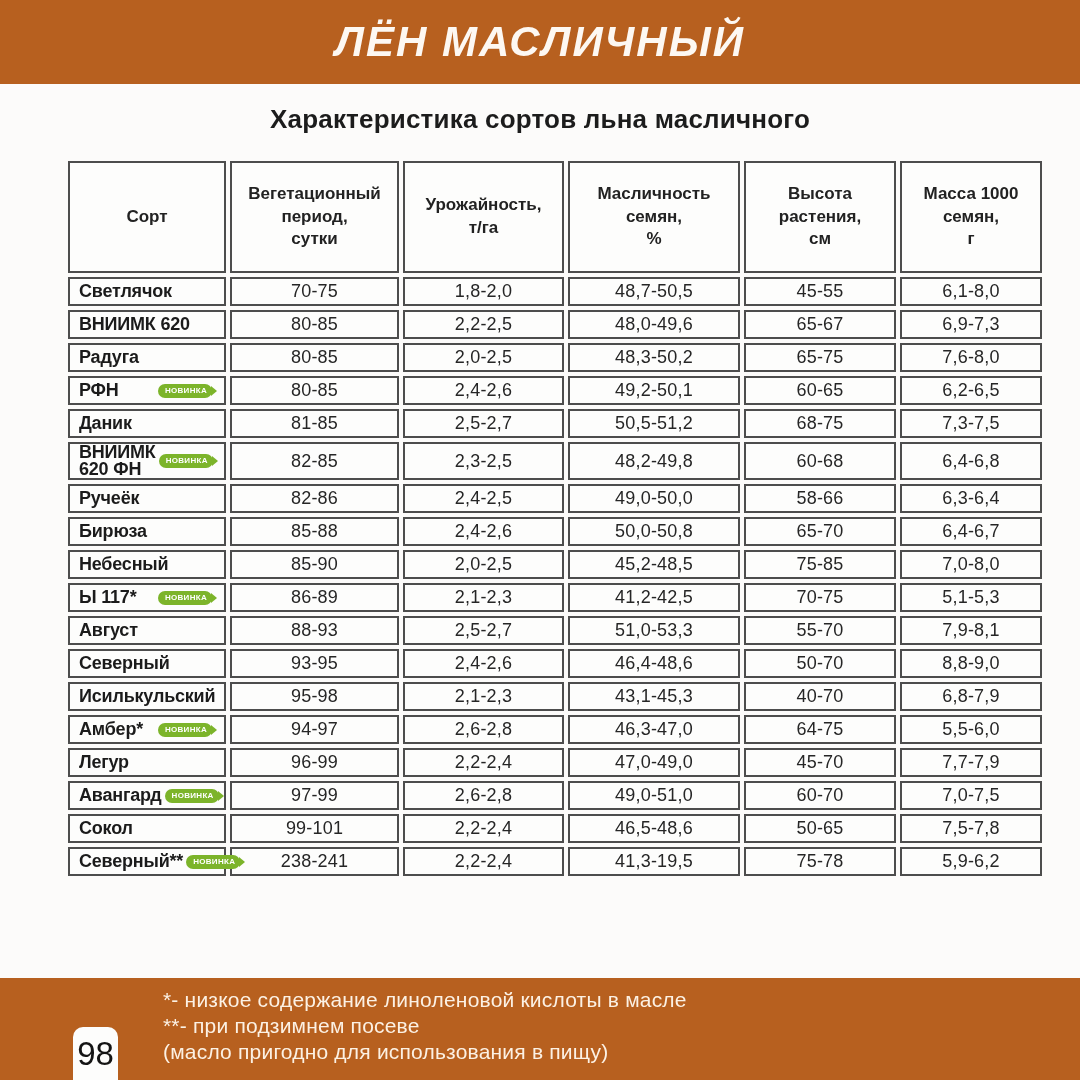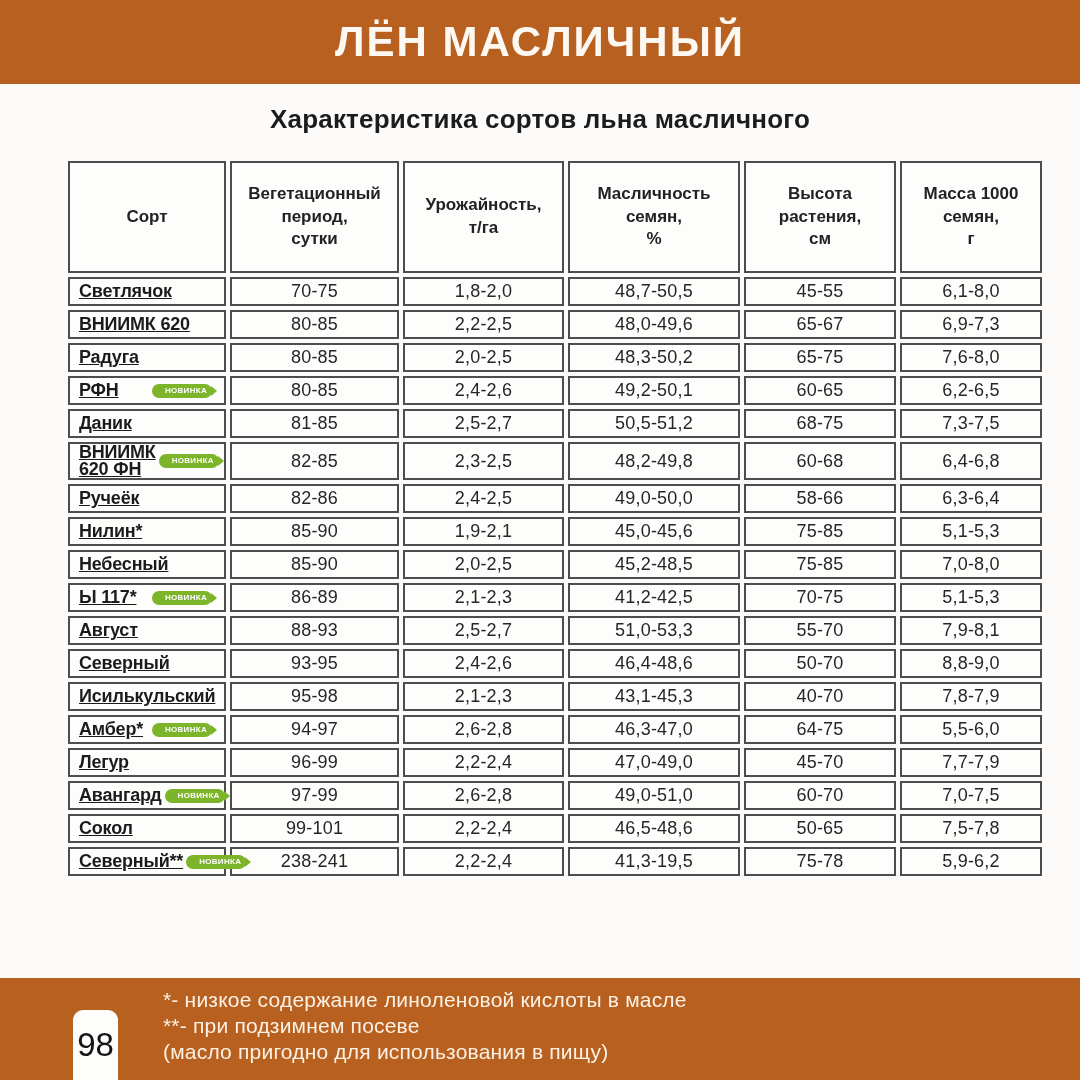--- a/index.html
+++ b/index.html
@@ -3,21 +3,21 @@
 <meta charset="utf-8">
 <style>
   * { box-sizing: border-box; margin: 0; padding: 0; }
   html, body { width: 1080px; height: 1080px; overflow: hidden; }
   body { font-family: "Liberation Sans", sans-serif; background: #fcfbfa; }
   .page { position: relative; width: 1080px; height: 1080px; background: #fcfbfa; }
 
   
   .banner {
     height: 84px; background: #b7601f;
-    display: flex; align-items: center; justify-content: center;
+    display: flex; align-items: center; justify-content: center; font-style: italic;
   }
   .banner-title {
     color: #fdf8f2; font-size: 42px; font-weight: bold; letter-spacing: 2px;
   }
 
   
   .table-title {
     text-align: center; font-size: 26px; font-weight: bold; color: #1c1c1c;
     margin-top: 20px; letter-spacing: 0.2px;
   }
@@ -37,44 +37,44 @@
     white-space: pre-line; padding: 0 6px; color: #222;
   }
   td { height: 29px; font-size: 18px; padding: 0 2px; letter-spacing: 0.2px; }
   td.name-cell { padding: 0; }
   .name-wrap {
     display: flex; align-items: center; justify-content: space-between;
     padding: 0 6px 0 9px; min-height: 25px;
   }
   .vname {
     font-weight: bold; font-size: 18px; line-height: 17px; text-align: left;
-    color: #1b1b1b; letter-spacing: -0.2px; text-decoration: underline;
+    color: #1b1b1b; letter-spacing: -0.2px;
   }
   .badge {
     position: relative; flex-shrink: 0; background: #7cb42a; color: #ffffff;
     font-size: 8px; font-weight: bold; line-height: 10px;
-    padding: 2px 5px 2px 13px; border-radius: 7px; letter-spacing: 0.3px;
+    padding: 2px 5px 2px 7px; border-radius: 7px; letter-spacing: 0.3px;
     margin-left: 3px; margin-right: 6px; white-space: nowrap;
   }
   .badge::after {
     content: ""; position: absolute; right: -5px; top: 50%;
     transform: translateY(-50%);
     border-left: 6px solid #7cb42a;
     border-top: 5px solid transparent; border-bottom: 5px solid transparent;
   }
 
   
   .footer {
     position: absolute; left: 0; bottom: 0; width: 1080px; height: 102px;
     background: #b7601f;
   }
   .notes { margin: 9px 0 0 163px; color: #fcf1e4; }
   .note-line { font-size: 21px; line-height: 26px; letter-spacing: 0.2px; }
   .page-num-box {
-    position: absolute; left: 73px; bottom: 0; width: 45px; height: 70px;
+    position: absolute; left: 73px; bottom: 0; width: 45px; height: 53px;
     background: #fdfdfc; border-radius: 10px 10px 0 0;
     display: flex; align-items: center; justify-content: center;
   }
   .page-num { font-size: 33px; color: #141414; }
 </style>
 </head>
 <body>
 
 <div class="page">
 
@@ -200,29 +200,29 @@
     </td>
   <td>82-86</td>
             <td>2,4-2,5</td>
             <td>49,0-50,0</td>
             <td>58-66</td>
             <td>6,3-6,4</td>
           </tr>
           <tr>
     <td class="name-cell">
       <div class="name-wrap">
-        <span class="vname">Нилин*</span>
-
-      </div>
-    </td>
-  <td>85-90</td>
-            <td>1,9-2,1</td>
-            <td>45,0-45,6</td>
-            <td>75-85</td>
-            <td>5,1-5,3</td>
+        <span class="vname">Бирюза</span>
+
+      </div>
+    </td>
+  <td>85-88</td>
+            <td>2,4-2,6</td>
+            <td>50,0-50,8</td>
+            <td>65-70</td>
+            <td>6,4-6,7</td>
           </tr>
           <tr>
     <td class="name-cell">
       <div class="name-wrap">
         <span class="vname">Небесный</span>
 
       </div>
     </td>
   <td>85-90</td>
             <td>2,0-2,5</td>
@@ -273,21 +273,21 @@
     <td class="name-cell">
       <div class="name-wrap">
         <span class="vname">Исилькульский</span>
 
       </div>
     </td>
   <td>95-98</td>
             <td>2,1-2,3</td>
             <td>43,1-45,3</td>
             <td>40-70</td>
-            <td>7,8-7,9</td>
+            <td>6,8-7,9</td>
           </tr>
           <tr>
     <td class="name-cell">
       <div class="name-wrap">
         <span class="vname">Амбер*</span>
         <span class="badge">НОВИНКА</span>
       </div>
     </td>
   <td>94-97</td>
             <td>2,6-2,8</td>

